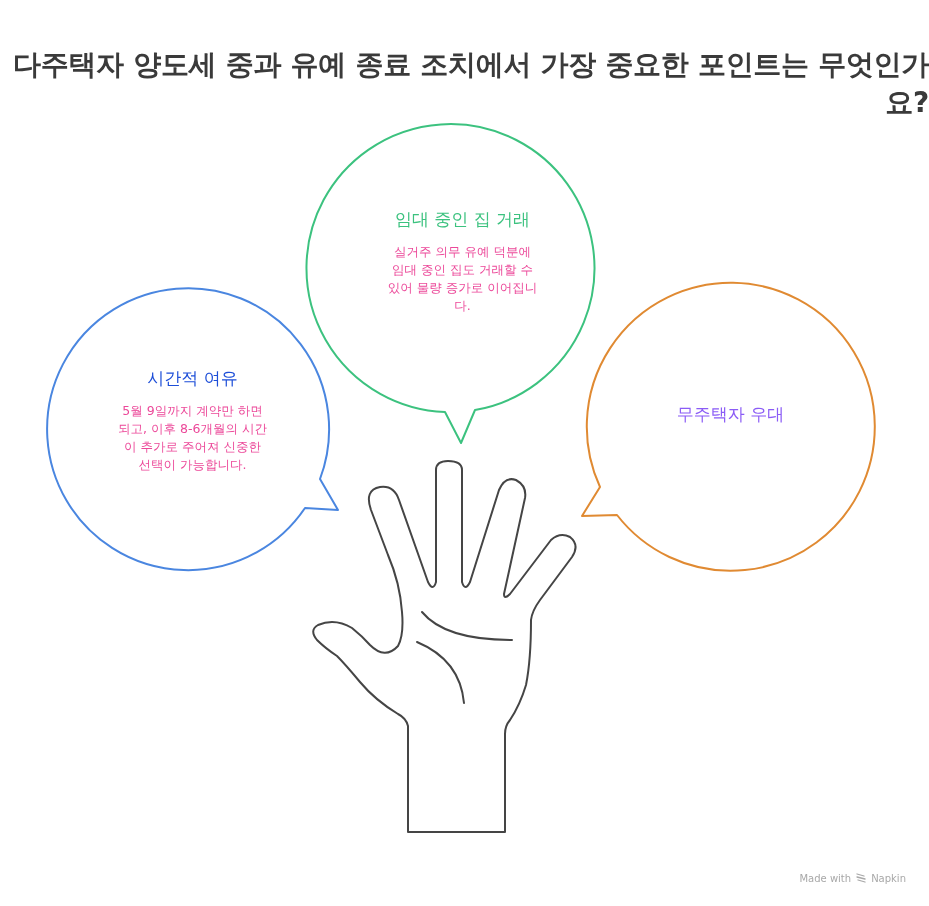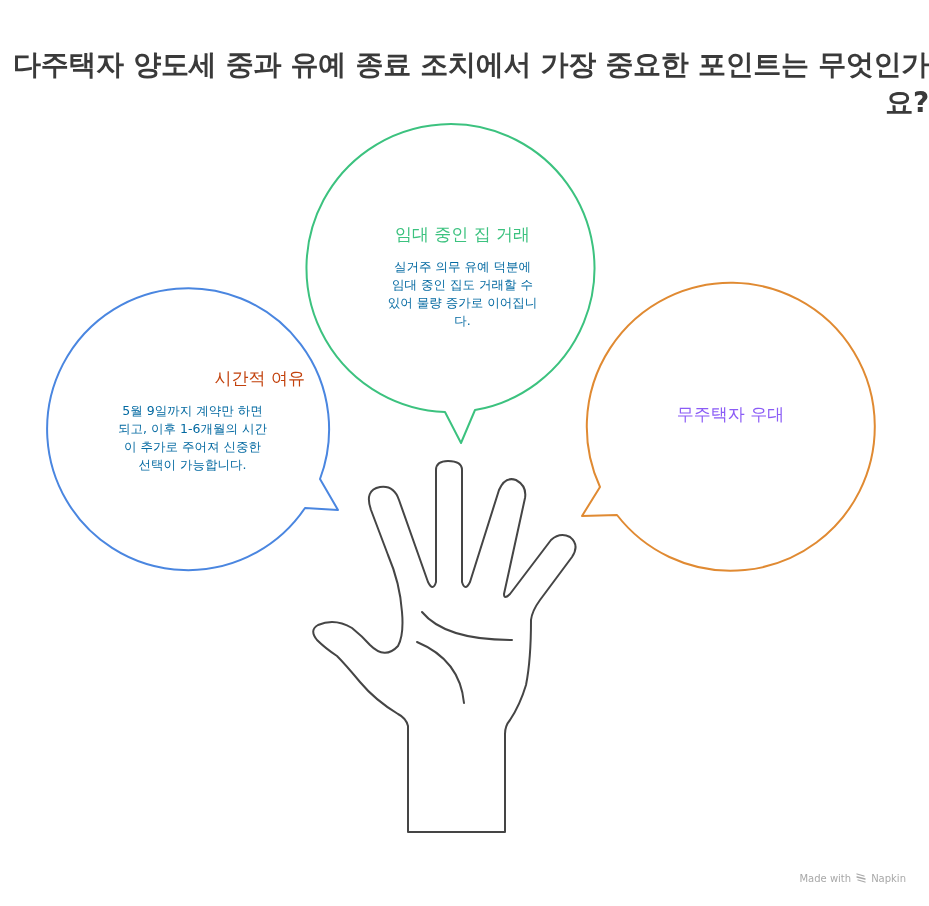--- a/index.html
+++ b/index.html
@@ -35,21 +35,21 @@
       text-align: center;
     }
     .bubble-heading {
       font-size: 17px;
       margin-bottom: 12px;
       white-space: nowrap;
     }
     .bubble-body {
       font-size: 12.5px;
       line-height: 18px;
-      color: #0369a1;
+      color: #ec4899;
       white-space: pre-line;
     }
     .footer {
       position: absolute;
       right: 23px;
       bottom: 22px;
       font-size: 10px;
       color: #a8a8a8;
       display: flex;
       align-items: center;
@@ -117,28 +117,28 @@
       Q 520 705 510 720
       Q 505 726 505 734
       L 505 832
       Z"></path>
     <path d="M 422 612 Q 445 640 512 640"></path>
     <path d="M 417 642 Q 460 660 464 703"></path>
   </g>
 </svg>
 
 <div class="bubble-text" style="left: 80px; top: 367px; width: 225px;">
-  <div class="bubble-heading" style="color:#c2410c;text-align:right;">시간적 여유</div>
+  <div class="bubble-heading" style="color:#1d4ed8;">시간적 여유</div>
   <div class="bubble-body">5월 9일까지 계약만 하면
-되고, 이후 1-6개월의 시간
+되고, 이후 8-6개월의 시간
 이 추가로 주어져 신중한
 선택이 가능합니다.</div>
 </div>
 
-<div class="bubble-text" style="left: 350px; top: 223px; width: 225px;">
+<div class="bubble-text" style="left: 350px; top: 208px; width: 225px;">
   <div class="bubble-heading" style="color:#3cc27f;">임대 중인 집 거래</div>
   <div class="bubble-body">실거주 의무 유예 덕분에
 임대 중인 집도 거래할 수
 있어 물량 증가로 이어집니
 다.</div>
 </div>
 
 <div class="bubble-text" style="left: 618px; top: 403px; width: 225px;">
   <div class="bubble-heading" style="color:#8b5cf6;">무주택자 우대</div>
 </div>

